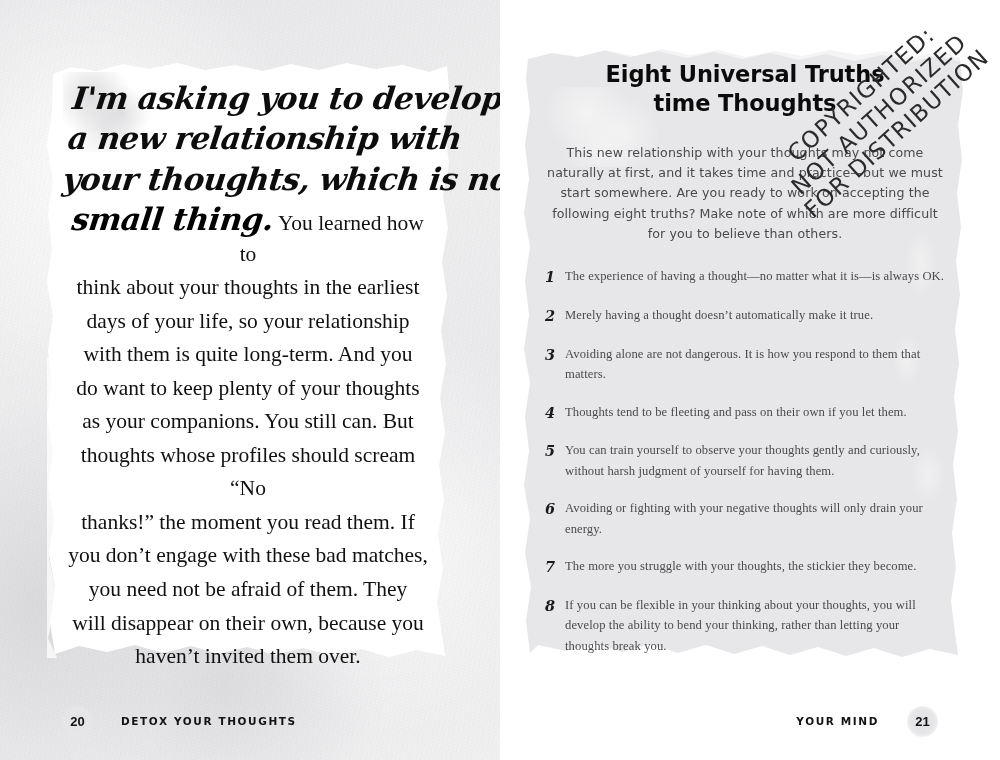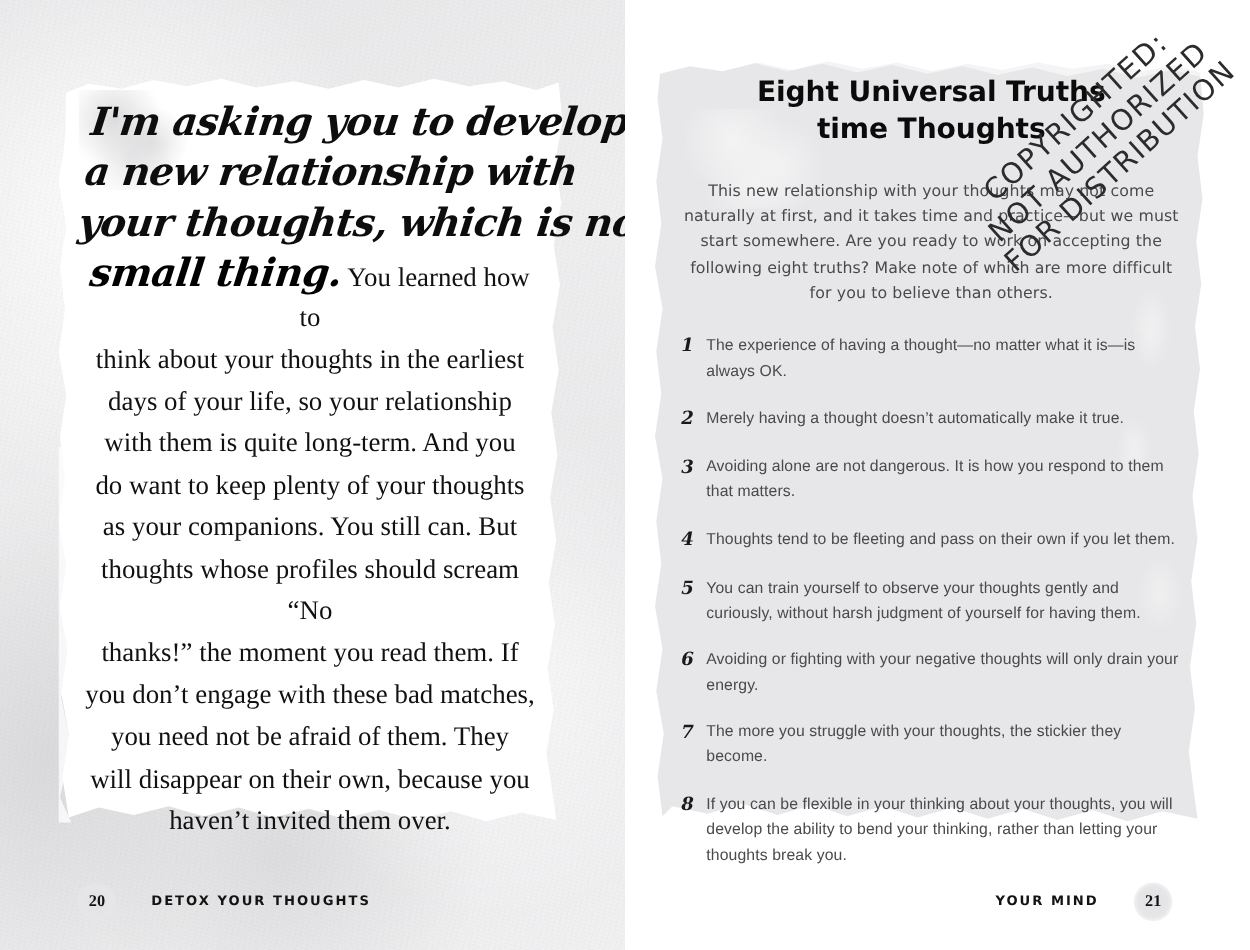--- a/index.html
+++ b/index.html
@@ -221,21 +221,21 @@
     font-style: italic;
     font-weight: 700;
     font-size: 14.5px;
     line-height: 1.5;
     color: #1a1a1a;
     text-align: left;
     padding-top: 0px;
   }
   .truth-text {
     flex: 1;
-    font-family: Liberation Sans, sans-serif;
+    font-family: Liberation Serif, serif;
     font-size: 12.6px;
     line-height: 1.62;
     color: #4a4a4c;
     letter-spacing: 0.1px;
   }
 
   
   .watermark {
     position: absolute;
     right: -14px;
@@ -273,21 +273,21 @@
   .footer-right { right: 62px; }
 
   .page-circle {
     width: 31px;
     height: 31px;
     border-radius: 50%;
     background: radial-gradient(circle at 50% 50%, #e2e2e4 0%, #e6e6e8 55%, rgba(235,235,237,0.25) 82%, rgba(255,255,255,0) 100%);
     display: flex;
     align-items: center;
     justify-content: center;
-    font-family: Liberation Serif, serif;
+    font-family: Liberation Sans, sans-serif;
     font-weight: 700;
     font-size: 13px;
     color: #131313;
     flex: 0 0 auto;
   }
   .footer-label {
     font-family: "DejaVu Sans", sans-serif;
     font-weight: 700;
     font-size: 10.5px;
     letter-spacing: 1.6px;

